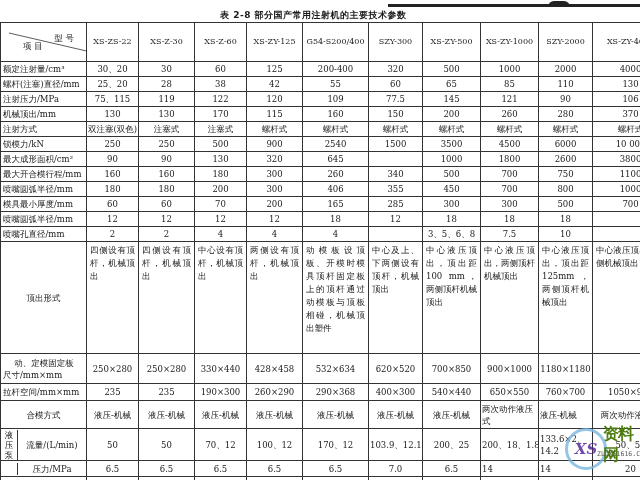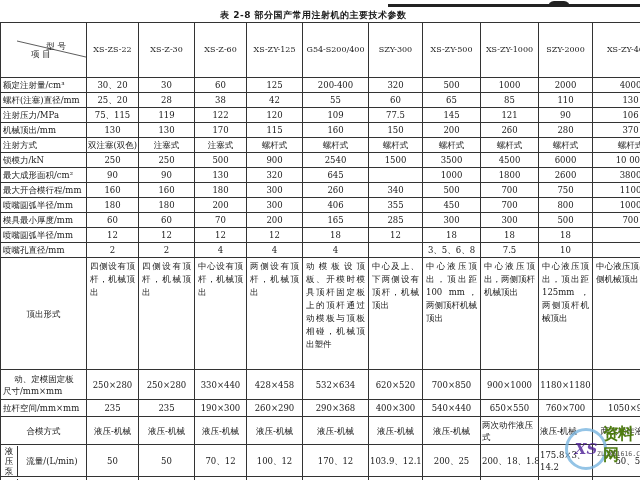--- a/index.html
+++ b/index.html
@@ -38,21 +38,21 @@
       <col style="width:56px">
       <col style="width:66px">
       <col style="width:54px">
       <col style="width:58px">
       <col style="width:58px">
       <col style="width:54px">
       <col style="width:76px">
   </colgroup>
   <tbody id="tbody">
     <tr style="height:24px">
-      <td style="padding:16px">
+      <td style="padding:8px">
         <div class="diag">
           <svg width="86" height="22">
               <line x1="0" y1="2" x2="86" y2="22" stroke="#333" stroke-width="0.8"></line>
             </svg>
           <span class="tr">型   号</span>
           <span class="bl">项   目</span>
         </div>
       </td>
       <td class="hdr">XS-ZS-22</td>
       <td class="hdr">XS-Z-30</td>
@@ -284,21 +284,21 @@
           </div>
         </td>
         <td>50</td>
         <td>50</td>
         <td>70、12</td>
         <td>100、12</td>
         <td>170、12</td>
         <td>103.9、12.1</td>
         <td>200、25</td>
         <td>200、18、1.8</td>
-        <td style="white-space: normal; text-align: left;">175.8×3、14.2</td>
+        <td style="white-space: normal; text-align: left;">133.6×2、14.2</td>
         <td>50、50</td>
       </tr>
       <tr style="height: 16px;">
         <td style="padding: 0px;">
           <div style="display: flex; height: 100%;">
             <div style="width: 16px; border-right: 1px solid rgb(51, 51, 51);"></div>
             <div style="flex: 1 1 0%; align-self: center; text-align: center;">压力/MPa</div>
           </div>
         </td>
         <td>6.5</td>

